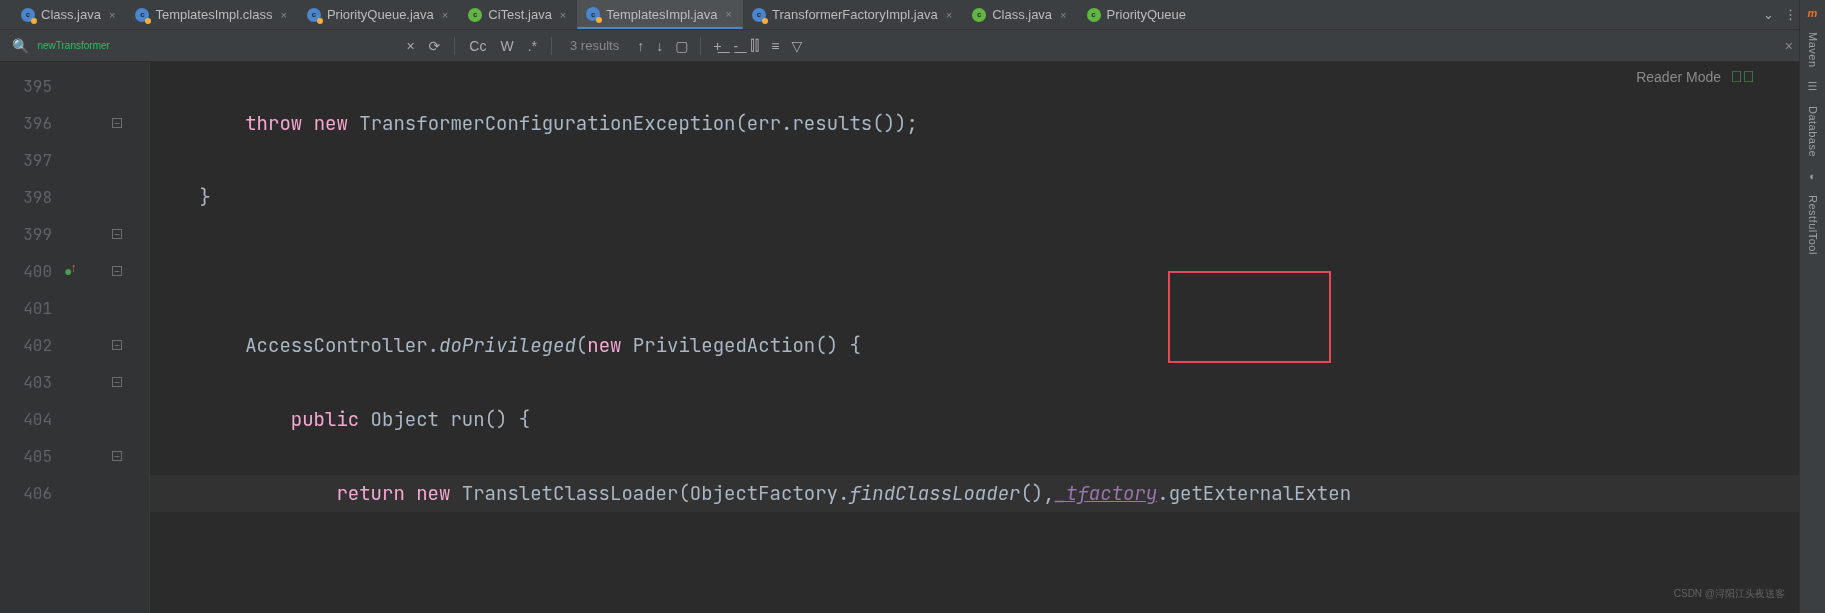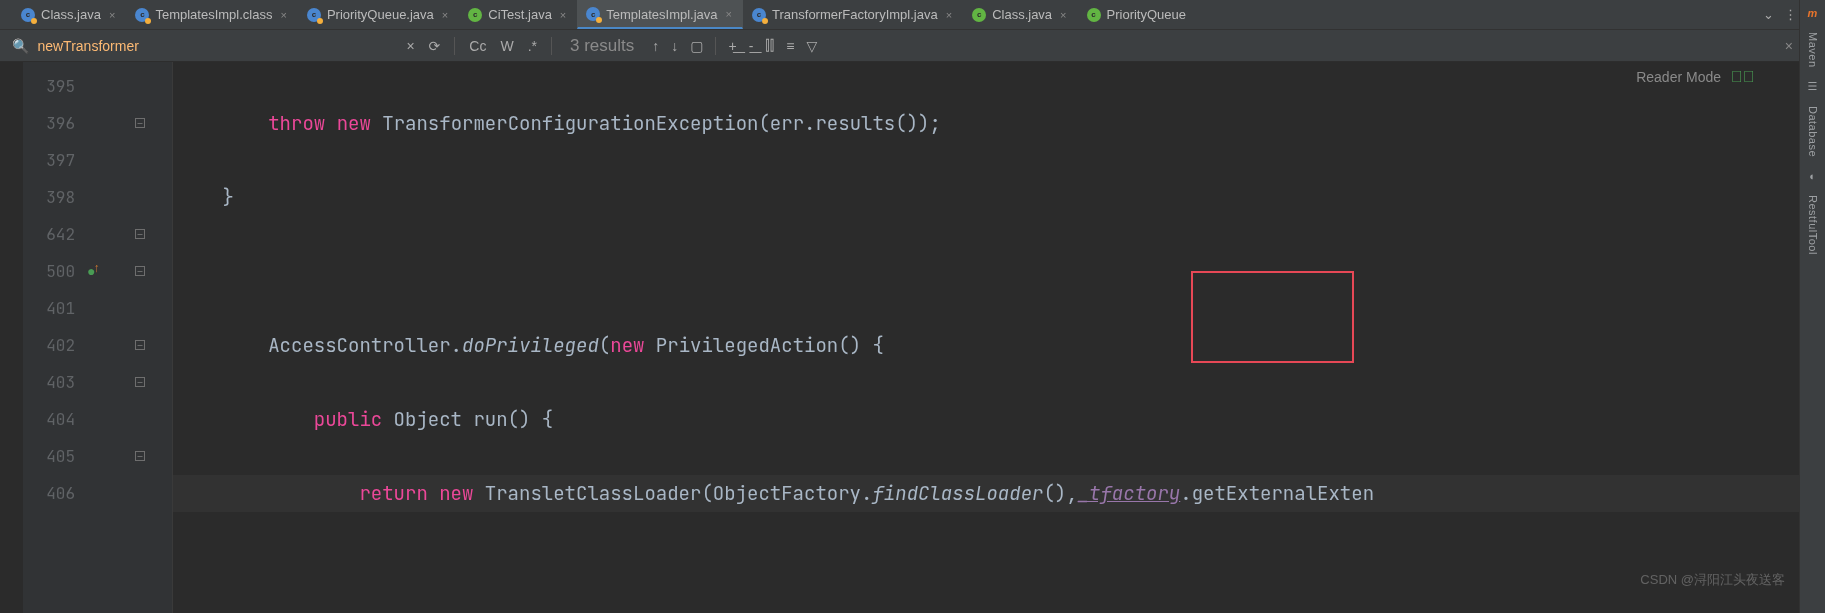--- a/index.html
+++ b/index.html
@@ -75,36 +75,35 @@
   background: #3c3f41;
   border-bottom: 1px solid #2d2d2d;
   padding: 0 12px;
   gap: 12px;
 }
 .search-left { display: flex; align-items: center; gap: 8px; flex: 0 0 540px; }
 .search-icon { color: #9aa0a6; font-size: 14px; }
 .search-input {
   background: transparent;
   border: none;
-  color: #fdba74;
-  font-size: 14px;
+  color: #22c55e;
+  font-size: 10px;
   flex: 1;
   outline: none;
 }
 .search-actions { display: flex; align-items: center; gap: 14px; color: #9aa0a6; }
 .sep { width: 1px; height: 18px; background: #555; }
-.search-results { color: #8a8a8a; font-size: 17px; padding: 0 6px; }
+.search-results { color: #8a8a8a; font-size: 13px; padding: 0 6px; }
 .icon-btn { color: #aaa; cursor: pointer; font-size: 14px; }
 .search-close { margin-left: auto; margin-right: 20px; color: #888; }
 
 .editor-container {
   display: flex;
   position: relative;
   height: calc(100% - 62px);
-  padding-left: 23px;
 }
 .gutter {
   width: 62px;
   background: #313335;
   text-align: right;
   padding-top: 6px;
   font-family: "JetBrains Mono", Consolas, monospace;
   font-size: 16px;
   color: #606366;
   line-height: 37px;
@@ -150,21 +149,21 @@
   font-family: "JetBrains Mono", Consolas, monospace;
   font-size: 19px;
   line-height: 37px;
   white-space: pre;
   position: relative;
   flex: 1;
   overflow: hidden;
 }
 .code .line { height: 37px; padding-left: 4px; }
 .code .line.hl { background: #323232; }
-.kw { color: #ec4899; }
+.kw { color: #f9a8d4; }
 .method-static { color: #a9b7c6; font-style: italic; text-align: center; }
 .field { color: #9876aa; font-style: italic; text-decoration: underline; }
 .type { color: #a9b7c6; }
 .reader-mode {
   position: absolute;
   top: 68px;
   right: 70px;
   color: #8a8a8a;
   font-size: 14px;
   display: flex;
@@ -196,23 +195,23 @@
   writing-mode: vertical-rl;
   letter-spacing: 0.5px;
 }
 .side-ico {
   width: 14px; height: 14px;
   display: flex; align-items: center; justify-content: center;
 }
 .watermark {
   position: absolute;
   right: 40px;
-  bottom: 24px;
+  bottom: 12px;
   color: rgba(200,200,200,0.35);
-  font-size: 13px;
+  font-size: 10px;
 }
 .ln { display: block; padding-right: 10px; }
 </style>
 </head>
 <body>
 
 <div class="tab-bar">
   <div class="tab">
     <span class="tab-icon java">c</span>
     <span>Class.java</span>
@@ -284,22 +283,22 @@
   <span class="icon-btn">▽</span>
   <span class="search-close icon-btn">×</span>
 </div>
 
 <div class="editor-container">
   <div class="gutter">
     <span class="ln">395</span>
     <span class="ln">396</span>
     <span class="ln">397</span>
     <span class="ln">398</span>
-    <span class="ln">642</span>
-    <span class="ln">500</span>
+    <span class="ln">399</span>
+    <span class="ln">400</span>
     <span class="ln">401</span>
     <span class="ln">402</span>
     <span class="ln">403</span>
     <span class="ln">404</span>
     <span class="ln">405</span>
     <span class="ln">406</span>
   </div>
   <div class="gutter-extra">
     <div style="height:37px"></div>
     <div style="height:37px"><span class="fold-marker">–</span></div>

